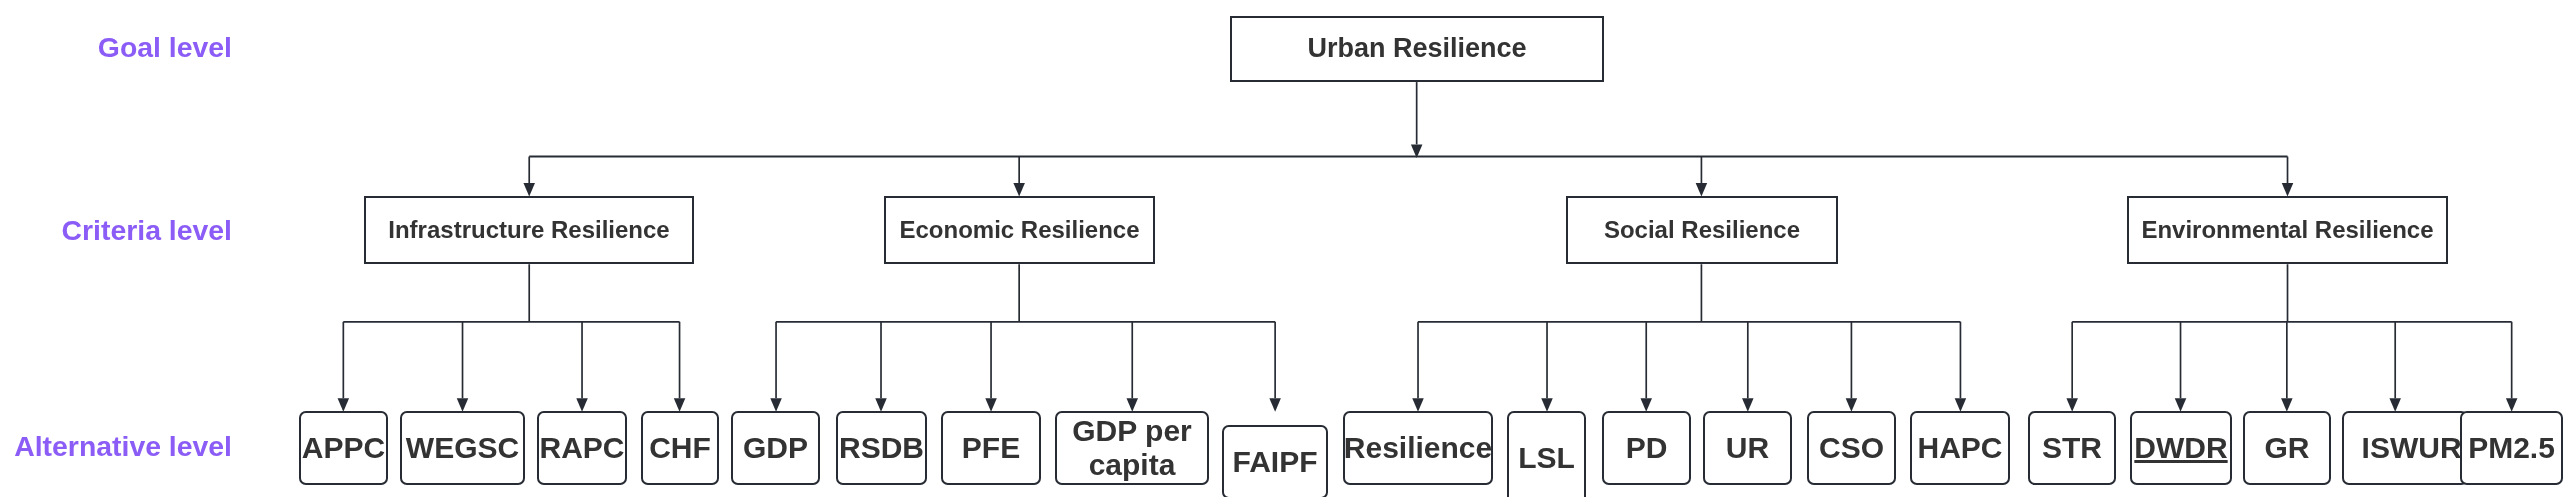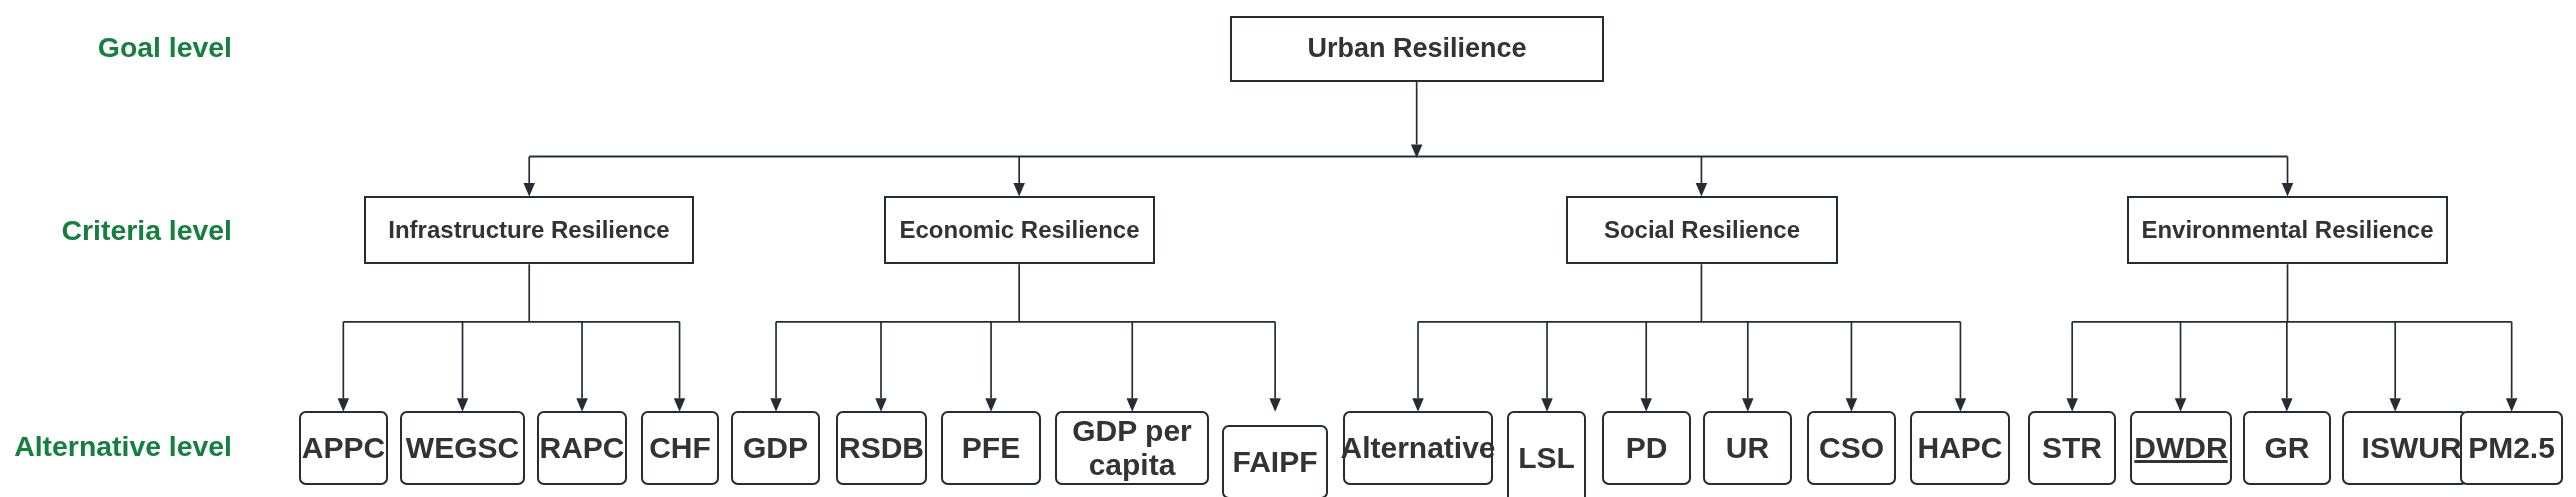--- a/index.html
+++ b/index.html
@@ -13,21 +13,21 @@
   }
   .lvl-label {
     position: absolute;
     left: 0;
     width: 232px;
     height: 35px;
     line-height: 35px;
     text-align: right;
     font-size: 28.4px;
     font-weight: 700;
-    color: #15803d;
+    color: #8b5cf6;
     white-space: nowrap;
   }
   #connectors {
     position: absolute;
     left: 0;
     top: 0;
     pointer-events: none;
   }
   .node {
     position: absolute;
@@ -131,21 +131,21 @@
       <div class="node alt-node" style="left: 400px; top: 411px; width: 125px; height: 74px;">WEGSC</div>
       <div class="node alt-node" style="left: 537px; top: 411px; width: 90px; height: 74px;">RAPC</div>
       <div class="node alt-node" style="left: 641px; top: 411px; width: 78px; height: 74px;">CHF</div>
       <div class="node criteria-node" style="left: 884px; top: 196px; width: 271px; height: 68px;">Economic Resilience</div>
       <div class="node alt-node" style="left: 731px; top: 411px; width: 89px; height: 74px;">GDP</div>
       <div class="node alt-node" style="left: 836px; top: 411px; width: 91px; height: 74px;">RSDB</div>
       <div class="node alt-node" style="left: 941px; top: 411px; width: 100px; height: 74px;">PFE</div>
       <div class="node alt-node" style="left: 1055px; top: 411px; width: 154px; height: 74px;">GDP per capita</div>
       <div class="node alt-node" style="left: 1222px; top: 411px; width: 106px; height: 74px; margin-top: 14px;">FAIPF</div>
       <div class="node criteria-node" style="left: 1566px; top: 196px; width: 272px; height: 68px;">Social Resilience</div>
-      <div class="node alt-node" style="left: 1343px; top: 411px; width: 150px; height: 74px;">Alternative</div>
+      <div class="node alt-node" style="left: 1343px; top: 411px; width: 150px; height: 74px;">Resilience</div>
       <div class="node alt-node" style="left: 1507px; top: 411px; width: 79px; height: 94px;">LSL</div>
       <div class="node alt-node" style="left: 1602px; top: 411px; width: 89px; height: 74px;">PD</div>
       <div class="node alt-node" style="left: 1703px; top: 411px; width: 89px; height: 74px;">UR</div>
       <div class="node alt-node" style="left: 1807px; top: 411px; width: 89px; height: 74px;">CSO</div>
       <div class="node alt-node" style="left: 1910px; top: 411px; width: 100px; height: 74px;">HAPC</div>
       <div class="node criteria-node" style="left: 2127px; top: 196px; width: 321px; height: 68px;">Environmental Resilience</div>
       <div class="node alt-node" style="left: 2028px; top: 411px; width: 88px; height: 74px;">STR</div>
       <div class="node alt-node" style="left: 2130px; top: 411px; width: 102px; height: 74px; text-decoration: underline;">DWDR</div>
       <div class="node alt-node" style="left: 2243px; top: 411px; width: 88px; height: 74px;">GR</div>
       <div class="node alt-node" style="left: 2342px; top: 411px; width: 126px; height: 74px; padding-left: 20px;">ISWUR</div>

